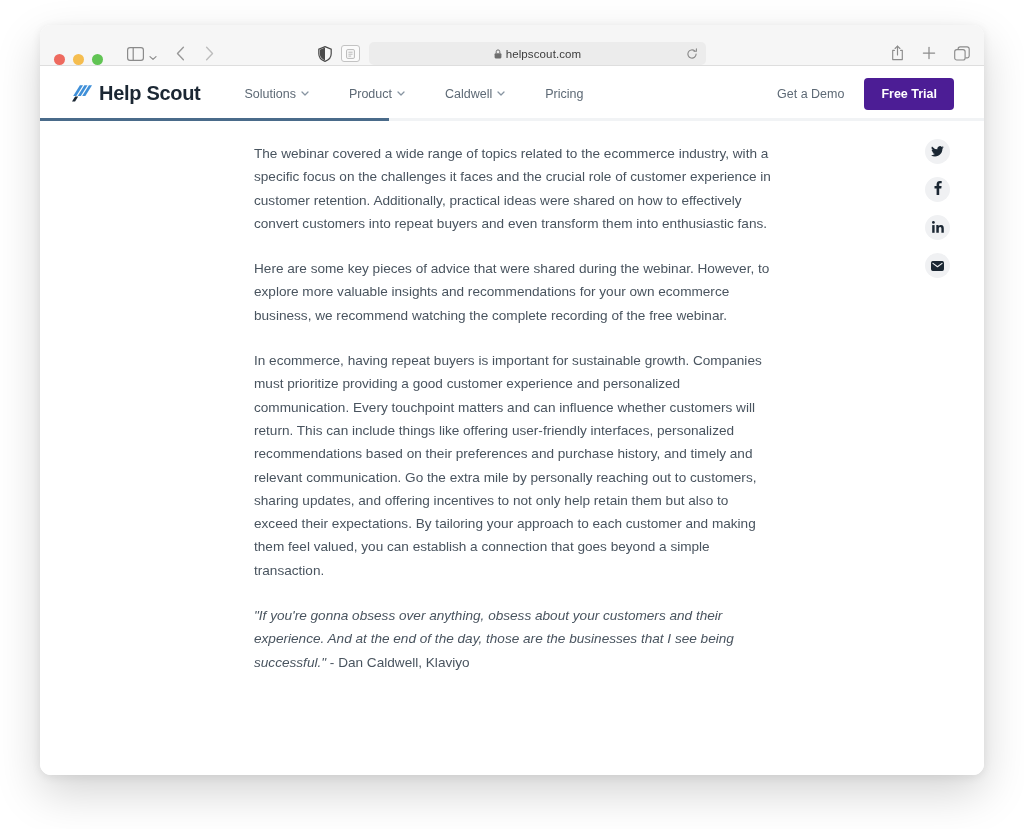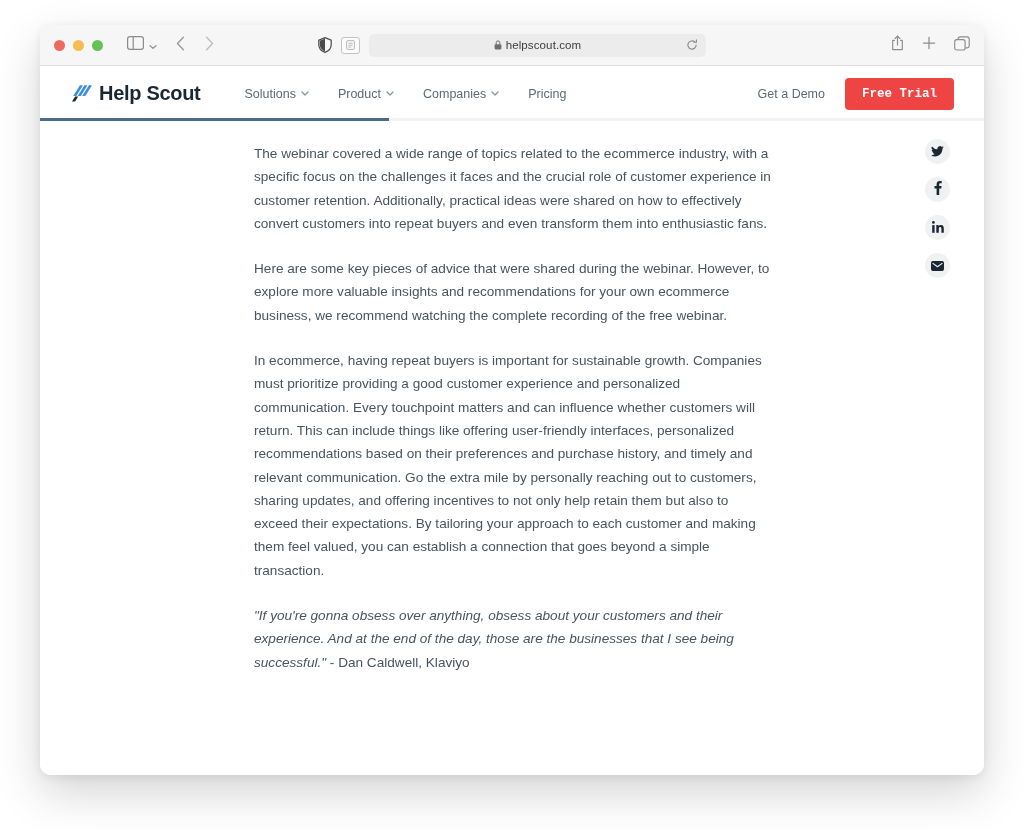--- a/index.html
+++ b/index.html
@@ -31,21 +31,21 @@
     flex-direction: column;
   }
 
   
   .toolbar {
     height: 41px;
     flex: 0 0 41px;
     background: #f6f6f6;
     border-bottom: 1px solid #dedede;
     display: flex;
-    align-items: center;
+    align-items: flex-end;
     padding: 0 14px;
     position: relative;
   }
 
   .traffic-lights {
     display: flex;
     gap: 8px;
     align-items: center;
   }
   .dot { width: 11px; height: 11px; border-radius: 50%; display: block; }
@@ -151,21 +151,21 @@
     font-size: 20px;
     font-weight: bold;
     color: #1b2733;
     letter-spacing: -0.015em;
     white-space: nowrap;
   }
 
   .site-nav {
     display: flex;
     align-items: center;
-    gap: 29px;
+    gap: 40px;
   }
   .nav-link {
     display: flex;
     align-items: center;
     gap: 5px;
     font-size: 12.5px;
     color: #5d6975;
     cursor: pointer;
     white-space: nowrap;
   }
@@ -402,35 +402,35 @@
         </span>
         <span class="nav-link">
           <span>Product</span>
           <span class="caret">
             <svg width="8" height="5" viewBox="0 0 8 5" fill="none" stroke="#8794a1" stroke-width="1.25" stroke-linecap="round" stroke-linejoin="round">
                 <polyline points="1,1 4,4 7,1"></polyline>
               </svg>
           </span>
         </span>
         <span class="nav-link">
-          <span>Companies</span>
+          <span>Caldwell</span>
           <span class="caret">
             <svg width="8" height="5" viewBox="0 0 8 5" fill="none" stroke="#8794a1" stroke-width="1.25" stroke-linecap="round" stroke-linejoin="round">
                 <polyline points="1,1 4,4 7,1"></polyline>
               </svg>
           </span>
         </span>
         <span class="nav-link">
           <span>Pricing</span>
         </span>
       </nav>
 
       <div class="header-right">
         <span class="demo-link">Get a Demo</span>
-        <button class="trial-btn" style="background: #ef4444; font-family: Liberation Mono, monospace;">Free Trial</button>
+        <button class="trial-btn" style="background: #4c1d95;">Free Trial</button>
       </div>
 
       <div class="progress-track">
         <div class="progress-fill" style="width: 37%;"></div>
       </div>
     </div>
 
     <article class="article">
       <p>The webinar covered a wide range of topics related to the ecommerce industry, with a specific focus on the challenges it faces and the crucial role of customer experience in customer retention. Additionally, practical ideas were shared on how to effectively convert customers into repeat buyers and even transform them into enthusiastic fans.</p>
       <p>Here are some key pieces of advice that were shared during the webinar. However, to explore more valuable insights and recommendations for your own ecommerce business, we recommend watching the complete recording of the free webinar.</p>

